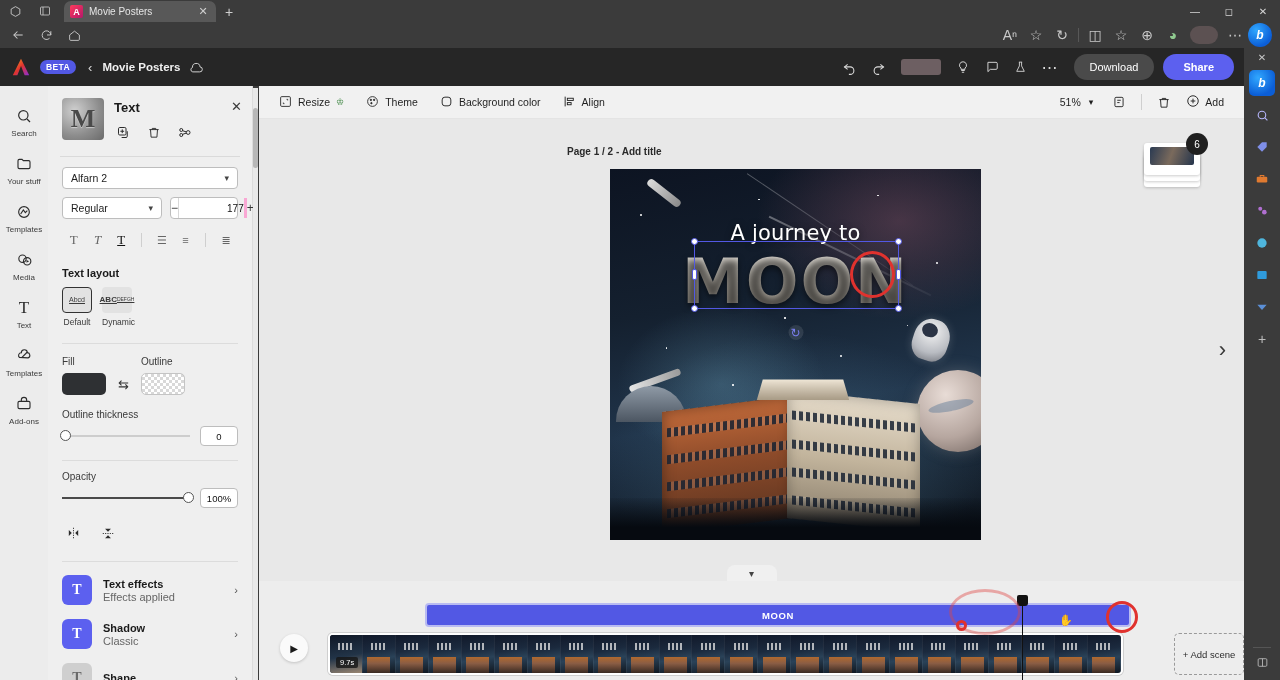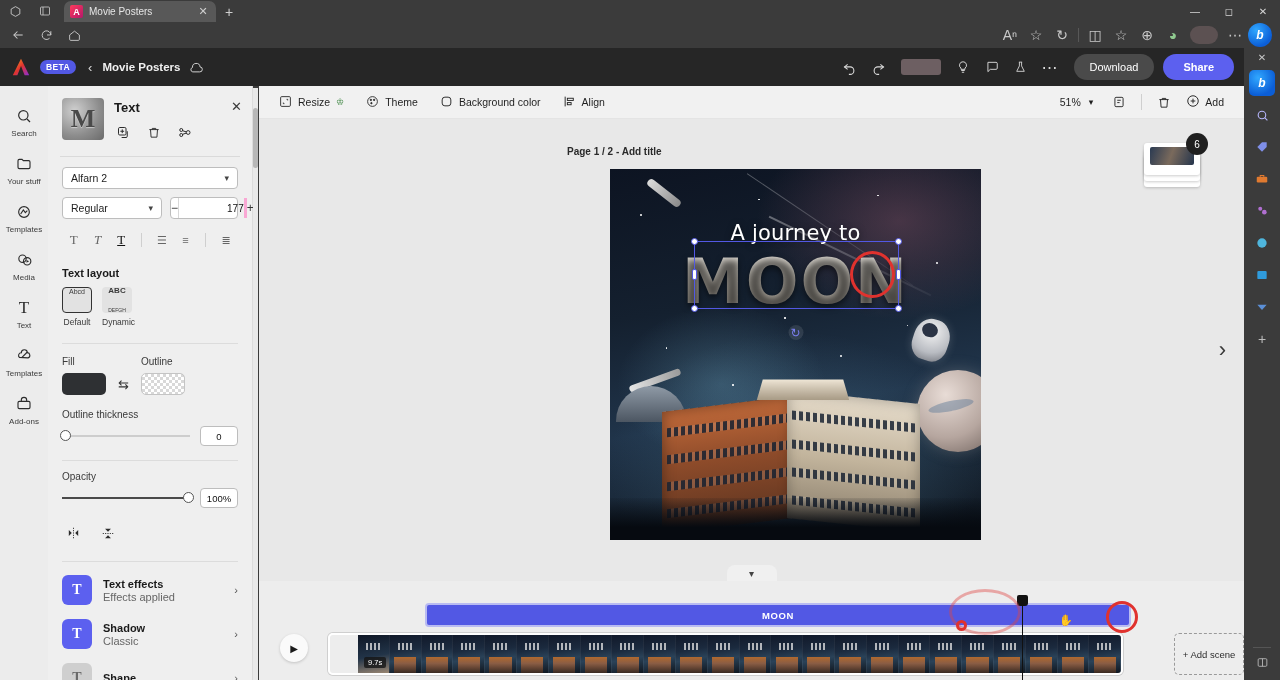--- a/index.html
+++ b/index.html
@@ -133,22 +133,22 @@
 
   .fmt-row { display: flex; align-items: center; gap: 0; margin-bottom: 16px; }
   .fmt-btn { width: 24px; height: 22px; display: flex; align-items: center; justify-content: center; color: #666; font-size: 13px;
     font-family: "Liberation Serif", serif; }
   .fmt-btn.active { color: #111; }
   .fmt-sep { width: 1px; height: 14px; background: #cfcfcf; margin: 0 8px; }
 
   .sec-title { font-size: 11px; font-weight: bold; color: #1a1a1a; margin-bottom: 8px; }
   .layout-opts { display: flex; gap: 10px; margin-bottom: 4px; }
   .lay-opt { text-align: center; }
-  .lay-box { width: 30px; height: 26px; border-radius: 4px; background: #e2e2e2; display: flex; align-items: center; justify-content: space-between;
-     font-size: 7px; color: #3a3a3a; flex-direction: column; line-height: 1.1; }
+  .lay-box { width: 30px; height: 26px; border-radius: 4px; background: #e2e2e2; display: flex; align-items: center; justify-content: center;
+     font-size: 7px; color: #3a3a3a; flex-direction: row; line-height: 1.1; text-decoration: underline; }
   .lay-box.sel { background: #e2e2e2; border: 1.5px solid #333; }
   .lay-cap { font-size: 8.5px; color: #3a3a3a; margin-top: 4px; }
 
   .sep-line { height: 1px; background: #dcdcdc; margin: 16px 0 12px; }
 
   .fill-row { display: flex; align-items: flex-end; gap: 0; }
   .fill-col .lbl { font-size: 10px; color: #3a3a3a; margin-bottom: 6px; }
   .swatch-dark { width: 44px; height: 22px; border-radius: 5px; background: #2e3033; }
   .swap-ico { margin: 0 12px 3px; color: #333; font-size: 13px; }
   .swatch-trans {
@@ -324,21 +324,20 @@
     position: absolute; left: 166px; top: 22px; width: 706px; height: 24px;
     background: #5258e4; border-radius: 4px; border: 2px solid #b9bbf2;
     display: flex; align-items: center; justify-content: center;
   }
   .tl-track-label { color: #fff; font-size: 9.5px; font-weight: bold; letter-spacing: .6px; }
   .tl-frames {
     position: absolute; left: 69px; top: 52px; width: 795px; height: 42px;
     border: 2px solid #fff; border-radius: 5px; overflow: hidden;
     box-shadow: 0 0 0 1px #cfcfcf;
     display: flex;
-    padding-left: 28px;
   }
   .frm { flex: 1; position: relative; overflow: hidden;
     background: linear-gradient(170deg,#11192a 0%,#1b2a3e 40%,#2a4258 62%,#101720 100%);
     border-right: 1px solid rgba(255,255,255,.06); }
   .frm::before { content:''; position:absolute; left:14%; bottom:0; width:72%; height:42%;
     background: linear-gradient(180deg,#b0692f 0%,#8a5d44 40%,#3a2a22 100%); }
   .frm::after { content:''; position:absolute; left:26%; top:22%; width:48%; height:18%;
     background: repeating-linear-gradient(90deg, rgba(230,230,230,.75) 0 2px, transparent 2px 4px); }
   .frm-first-img { position:absolute; left:0; top:0; width:100%; height:100%;
     background: linear-gradient(170deg,#0f1726,#223448 55%,#9a8773); }

